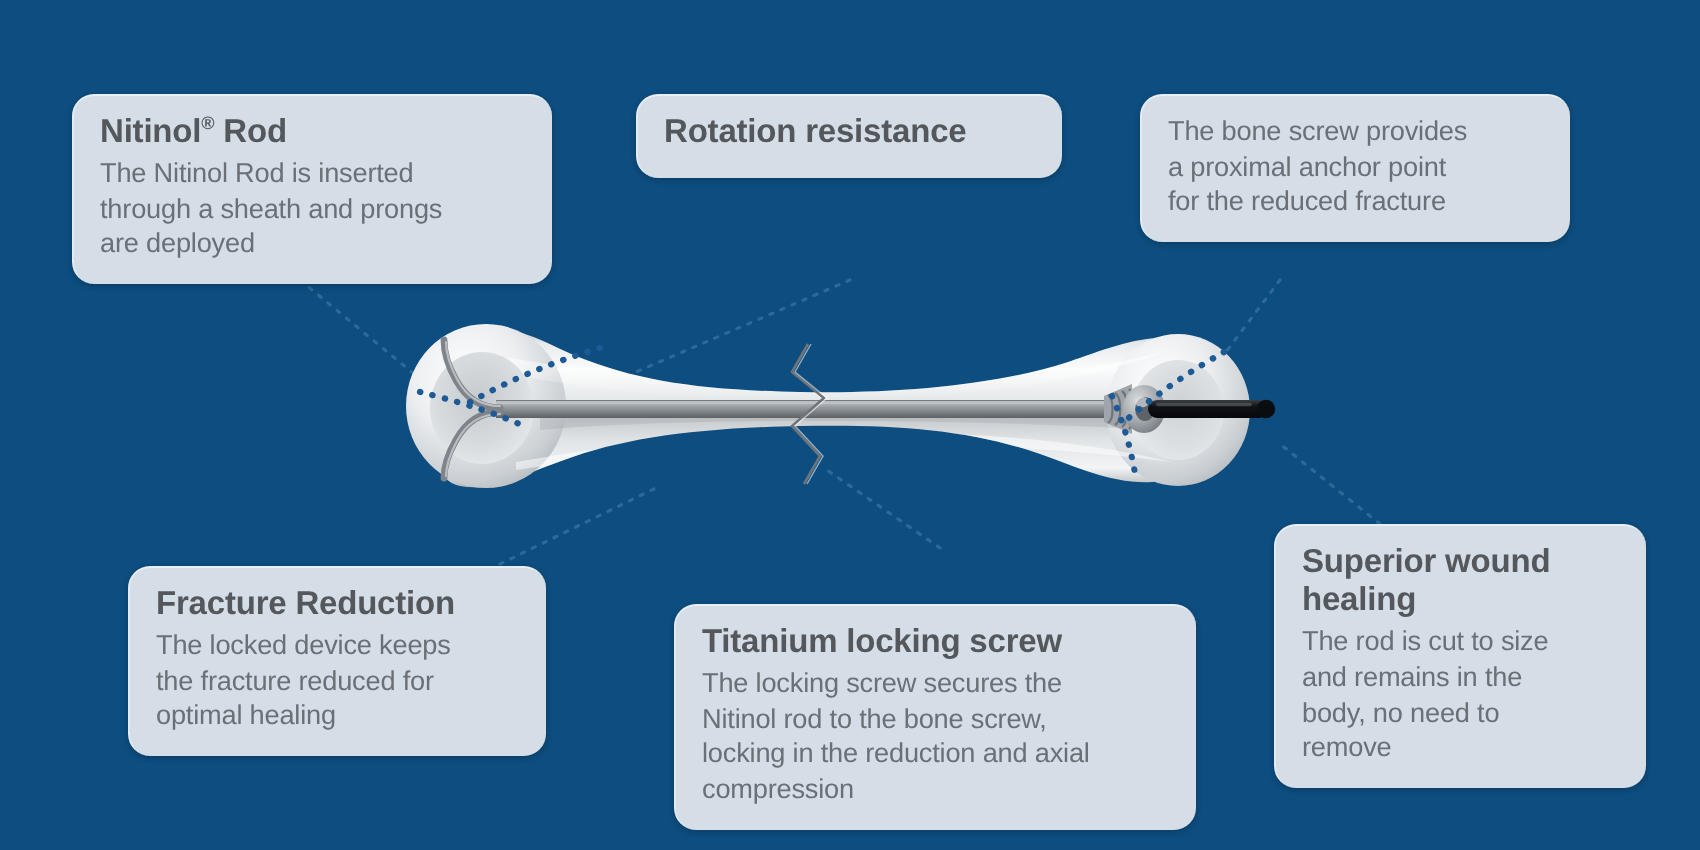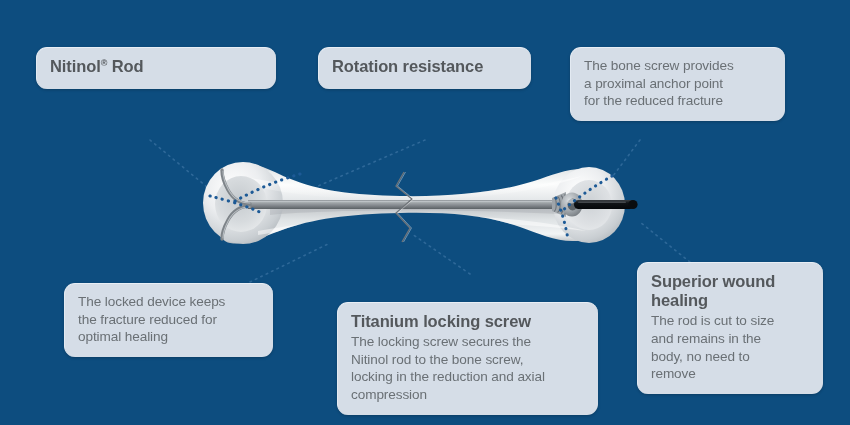--- a/index.html
+++ b/index.html
@@ -247,33 +247,37 @@
     <g stroke="#1d5a96" stroke-width="3.1" stroke-linecap="round" stroke-dasharray="0.2 6.2" fill="none">
       <path d="M210 196 C 226 200, 244 205, 262 213"></path>
       <path d="M300 174 C 276 181, 252 191, 230 204"></path>
       <path d="M612 176 C 596 185, 578 197, 562 211"></path>
       <path d="M556 198 C 562 212, 566 226, 568 240"></path>
     </g>
   </svg>
 
   <div class="callout" id="box-nitinol">
     <span class="c-title"><span>Nitinol</span><span class="sup-r">®</span><span> Rod</span></span>
+    <span class="c-body">The Nitinol Rod is inserted
+through a sheath and prongs
+are deployed</span>
   </div>
 
   <div class="callout" id="box-rotation">
     <span class="c-title">Rotation resistance</span>
   </div>
 
   <div class="callout" id="box-bonescrew">
     <span class="c-body">The bone screw provides
 a proximal anchor point
 for the reduced fracture</span>
   </div>
 
   <div class="callout" id="box-fracture">
+    <span class="c-title">Fracture Reduction</span>
     <span class="c-body">The locked device keeps
 the fracture reduced for
 optimal healing</span>
   </div>
 
   <div class="callout" id="box-titanium">
     <span class="c-title">Titanium locking screw</span>
     <span class="c-body">The locking screw secures the
 Nitinol rod to the bone screw,
 locking in the reduction and axial

